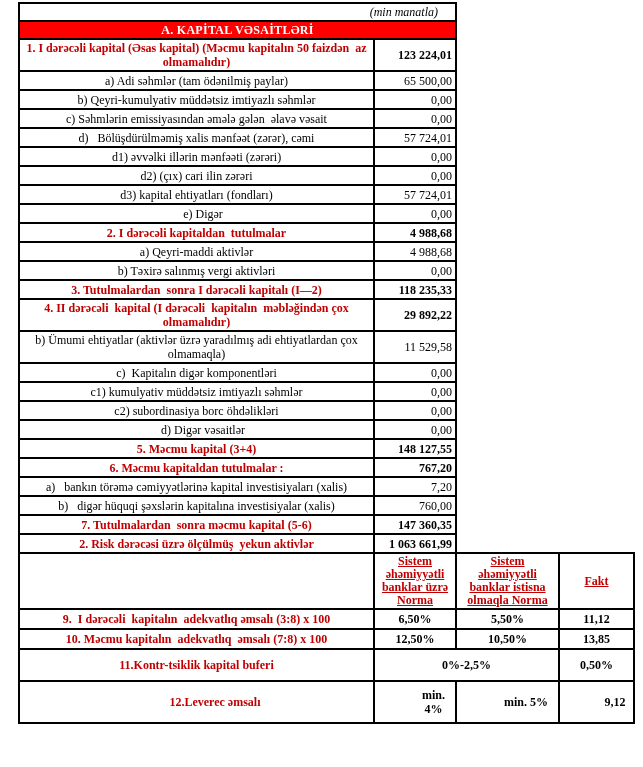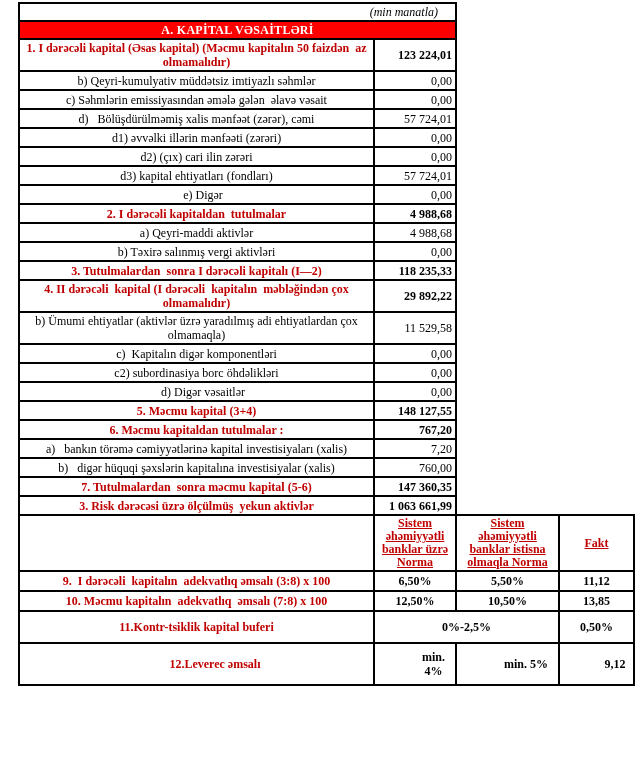--- a/index.html
+++ b/index.html
@@ -104,20 +104,25 @@
         <td class="void" colspan="2"></td>
       </tr>
     </tbody>
     <tbody>
         <tr class="section twoline">
           <td class="lbl">1. I dərəcəli kapital (Əsas kapital) (Məcmu kapitalın 50 faizdən  az olmamalıdır)</td>
           <td class="val">123 224,01</td>
           <td class="void" colspan="2"></td>
         </tr>
         <tr class="item">
+          <td class="lbl">a) Adi səhmlər (tam ödənilmiş paylar)</td>
+          <td class="val">65 500,00</td>
+          <td class="void" colspan="2"></td>
+        </tr>
+        <tr class="item">
           <td class="lbl">b) Qeyri-kumulyativ müddətsiz imtiyazlı səhmlər</td>
           <td class="val">0,00</td>
           <td class="void" colspan="2"></td>
         </tr>
         <tr class="item">
           <td class="lbl">c) Səhmlərin emissiyasından əmələ gələn  əlavə vəsait</td>
           <td class="val">0,00</td>
           <td class="void" colspan="2"></td>
         </tr>
         <tr class="item">
@@ -174,20 +179,25 @@
           <td class="lbl">b) Ümumi ehtiyatlar (aktivlər üzrə yaradılmış adi ehtiyatlardan çox olmamaqla)</td>
           <td class="val">11 529,58</td>
           <td class="void" colspan="2"></td>
         </tr>
         <tr class="item">
           <td class="lbl">c)  Kapitalın digər komponentləri</td>
           <td class="val">0,00</td>
           <td class="void" colspan="2"></td>
         </tr>
         <tr class="item">
+          <td class="lbl">c1) kumulyativ müddətsiz imtiyazlı səhmlər</td>
+          <td class="val">0,00</td>
+          <td class="void" colspan="2"></td>
+        </tr>
+        <tr class="item">
           <td class="lbl">c2) subordinasiya borc öhdəlikləri</td>
           <td class="val">0,00</td>
           <td class="void" colspan="2"></td>
         </tr>
         <tr class="item">
           <td class="lbl ind">d) Digər vəsaitlər</td>
           <td class="val">0,00</td>
           <td class="void" colspan="2"></td>
         </tr>
         <tr class="section">
@@ -209,21 +219,21 @@
           <td class="lbl">b)   digər hüquqi şəxslərin kapitalına investisiyalar (xalis)</td>
           <td class="val">760,00</td>
           <td class="void" colspan="2"></td>
         </tr>
         <tr class="section">
           <td class="lbl">7. Tutulmalardan  sonra məcmu kapital (5-6)</td>
           <td class="val">147 360,35</td>
           <td class="void" colspan="2"></td>
         </tr>
         <tr class="section">
-          <td class="lbl">3. Risk dərəcəsi üzrə ölçülmüş  yekun aktivlər</td>
+          <td class="lbl">2. Risk dərəcəsi üzrə ölçülmüş  yekun aktivlər</td>
           <td class="val">1 063 661,99</td>
           <td class="void" colspan="2"></td>
         </tr>
       </tbody>
     <tbody>
       <tr class="ratio-head">
         <td class="lbl"></td>
         <td>Sistem əhəmiyyətli banklar üzrə Norma</td>
         <td>Sistem əhəmiyyətli banklar istisna olmaqla Norma</td>
         <td>Fakt</td>

